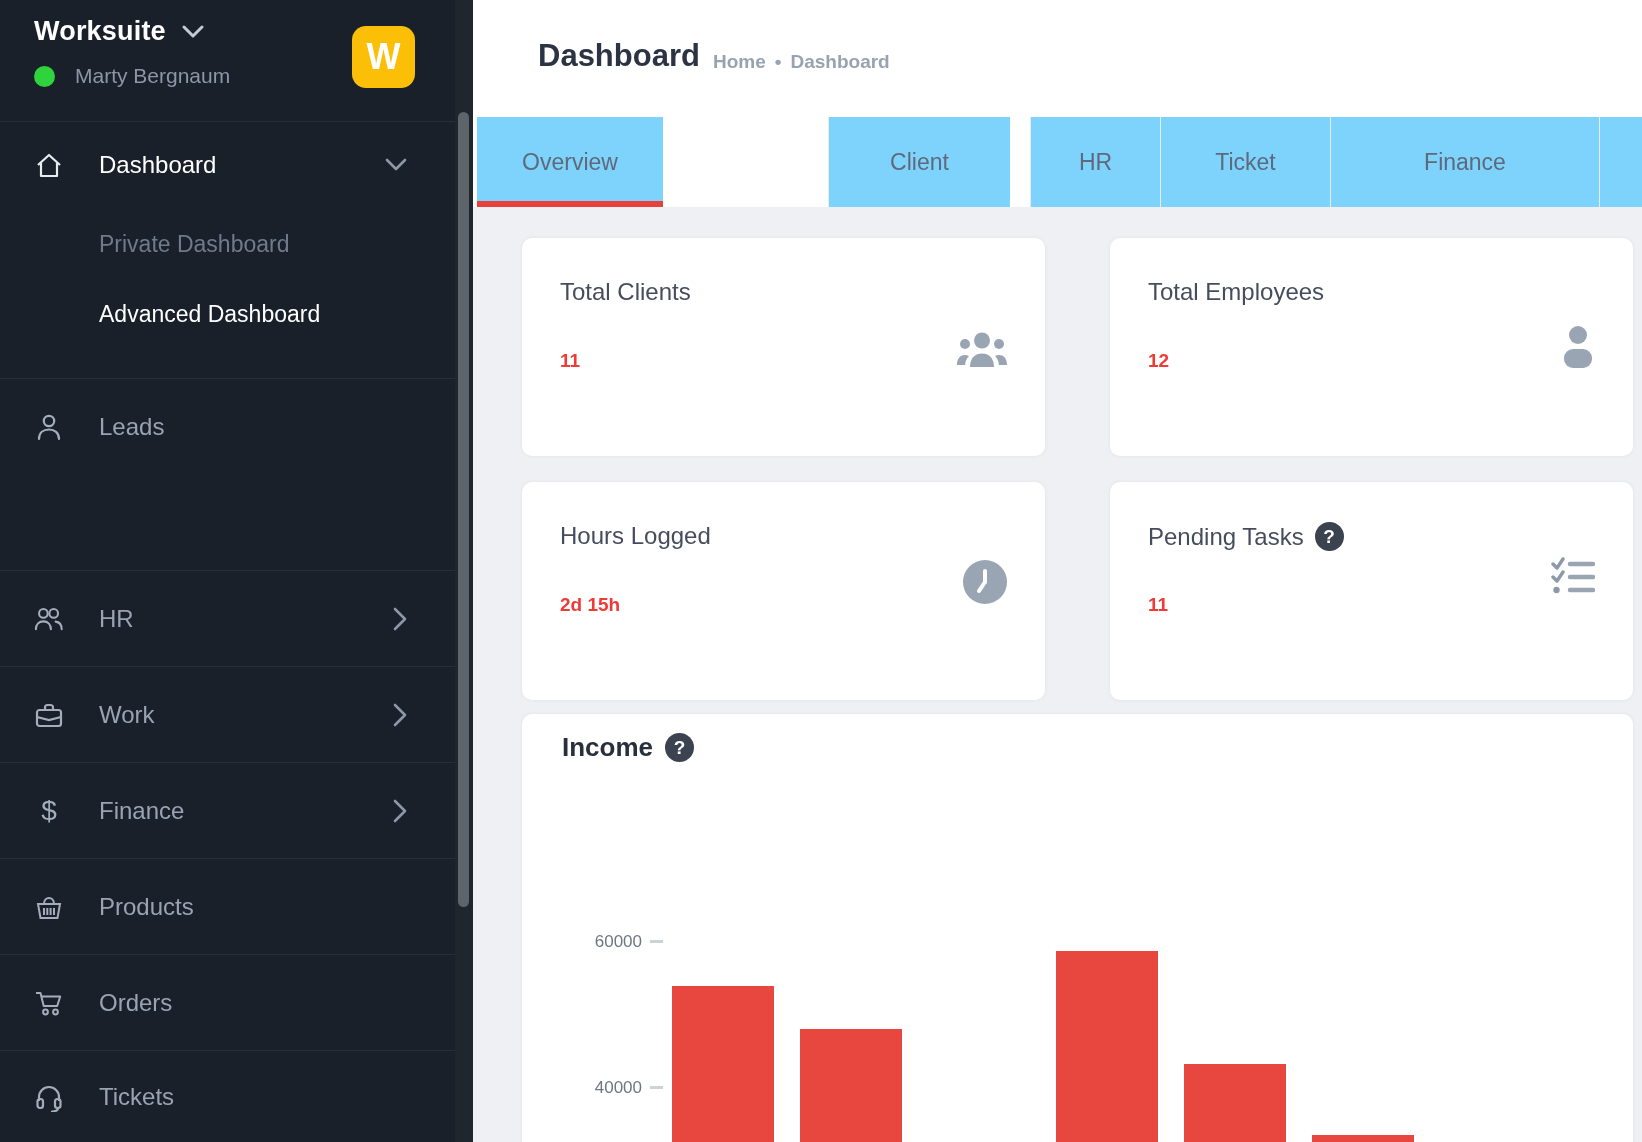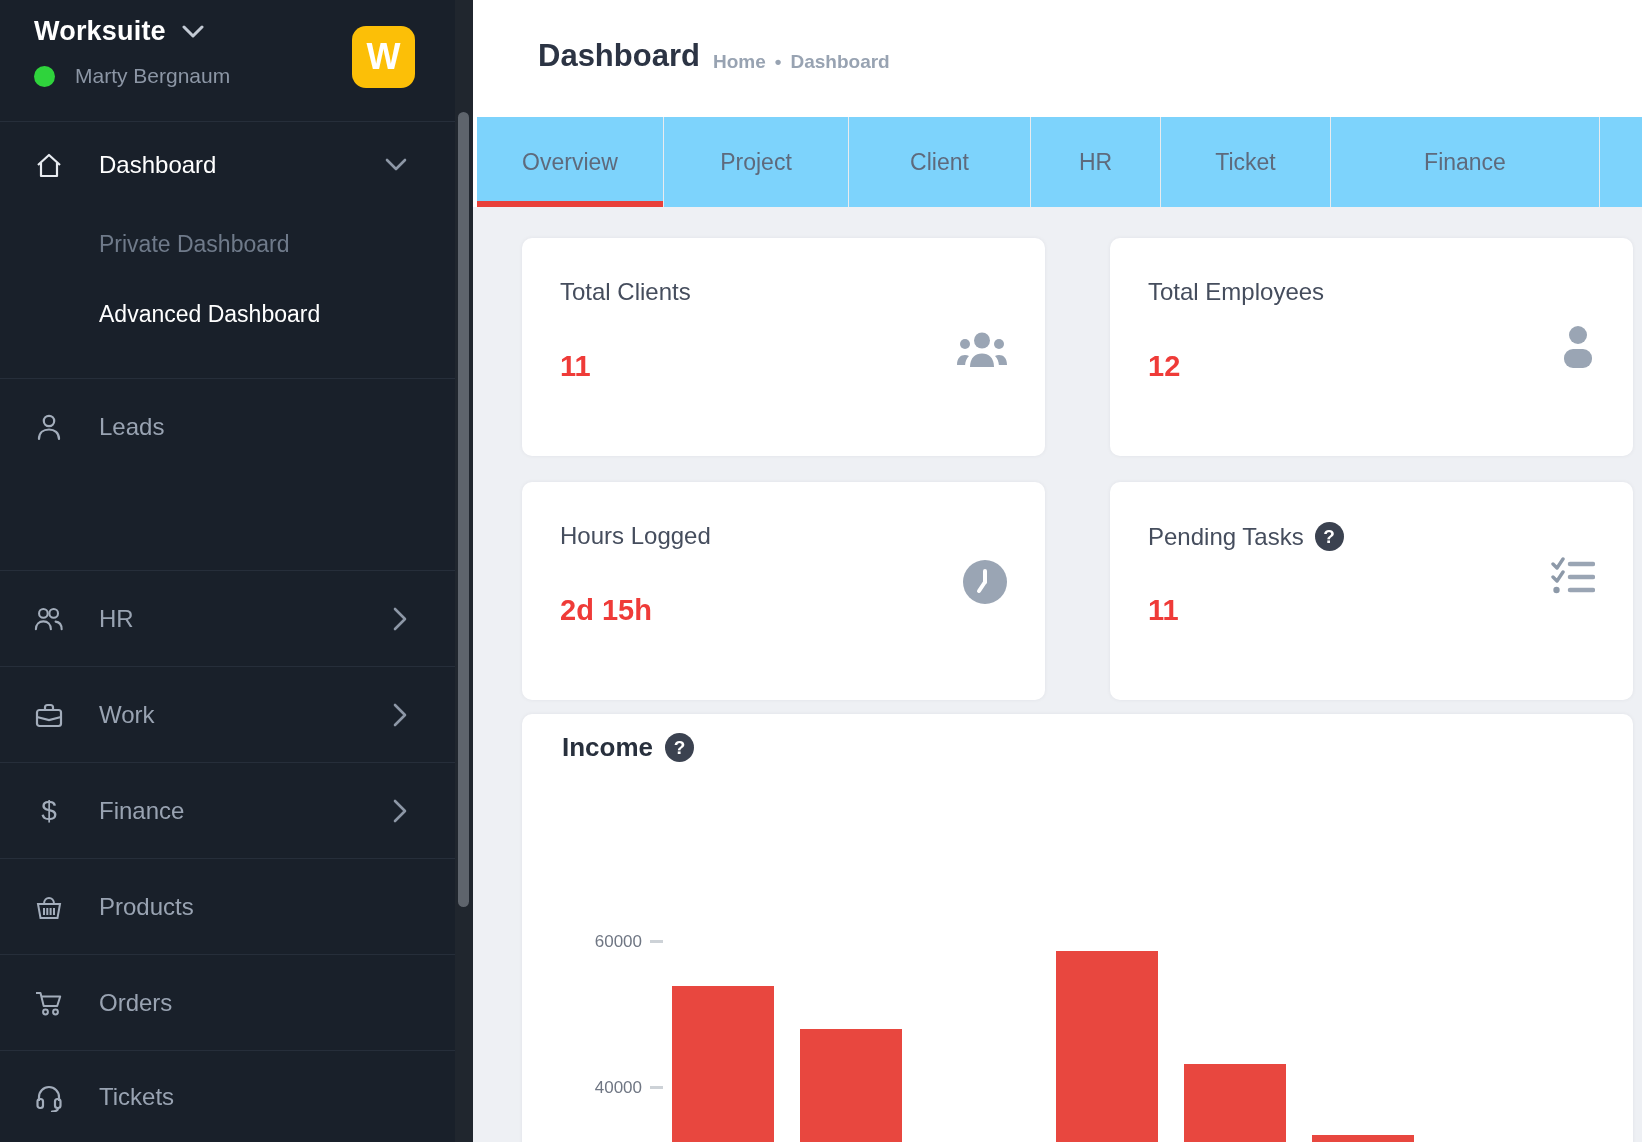--- a/index.html
+++ b/index.html
@@ -36,21 +36,21 @@
   .tab{position:absolute;top:0;height:90px;display:flex;align-items:center;justify-content:center;
        font-size:23px;color:#5e6a7c;background:#7dd3fc;cursor:pointer;box-sizing:border-box;}
   .tab-sep{border-left:1px solid #e9ebee;}
   .tab-underline{position:absolute;left:4px;bottom:0;width:186px;height:6px;background:#e8403a;}
 
   .content{position:absolute;left:0;top:207px;width:1169px;height:935px;background:#eef0f4;overflow:hidden;}
   .card{position:absolute;background:#fff;border-radius:10px;box-shadow:0 0 4px rgba(27,37,54,.06);}
   .stat-card{width:523px;height:218px;cursor:pointer;}
   .card-title-row{position:absolute;left:38px;top:40px;display:flex;align-items:center;gap:11px;}
   .card-title{font-size:24px;color:#454d5d;}
-  .card-value{position:absolute;left:38px;top:112px;font-size:29px;font-weight:700;color:#ef3b38;}
+  .card-value{position:absolute;left:38px;top:112px;font-size:19px;font-weight:700;color:#ef3b38;}
   .card-icon{position:absolute;right:38px;color:#9aa5b4;display:flex;}
   .help-badge{width:29px;height:29px;border-radius:50%;background:#3b4250;color:#fff;font-size:19px;font-weight:700;
               display:flex;align-items:center;justify-content:center;cursor:pointer;}
   .clock-circle{width:44px;height:44px;border-radius:50%;background:#9aa5b4;display:flex;align-items:center;justify-content:center;}
 
   .income-card{left:49px;top:507px;width:1111px;height:520px;}
   .income-title-row{position:absolute;left:40px;top:18px;display:flex;align-items:center;gap:12px;}
   .income-title{font-size:26px;font-weight:700;color:#28303d;}
   .plot{position:absolute;left:0;top:0;width:1111px;height:520px;}
   .ytick{position:absolute;left:10px;width:110px;text-align:right;font-size:17px;color:#6f7683;}
@@ -204,24 +204,21 @@
         <span>Home</span>
         <span>•</span>
         <span>Dashboard</span>
       </div>
     </div>
 
     <div class="tabs">
       <div class="tab" style="left:4px;width:186px;">
           <span>Overview</span>
         </div>
-      <div class="tab tab-sep" style="left:190px;width:185px;">
-          <span>Project</span>
-        </div>
-      <div class="tab tab-sep" style="left:375px;width:182px;">
+      <div class="tab tab-sep" style="left:355px;width:182px;">
           <span>Client</span>
         </div>
       <div class="tab tab-sep" style="left:557px;width:130px;">
           <span>HR</span>
         </div>
       <div class="tab tab-sep" style="left:687px;width:170px;">
           <span>Ticket</span>
         </div>
       <div class="tab tab-sep" style="left:857px;width:269px;">
           <span>Finance</span>

